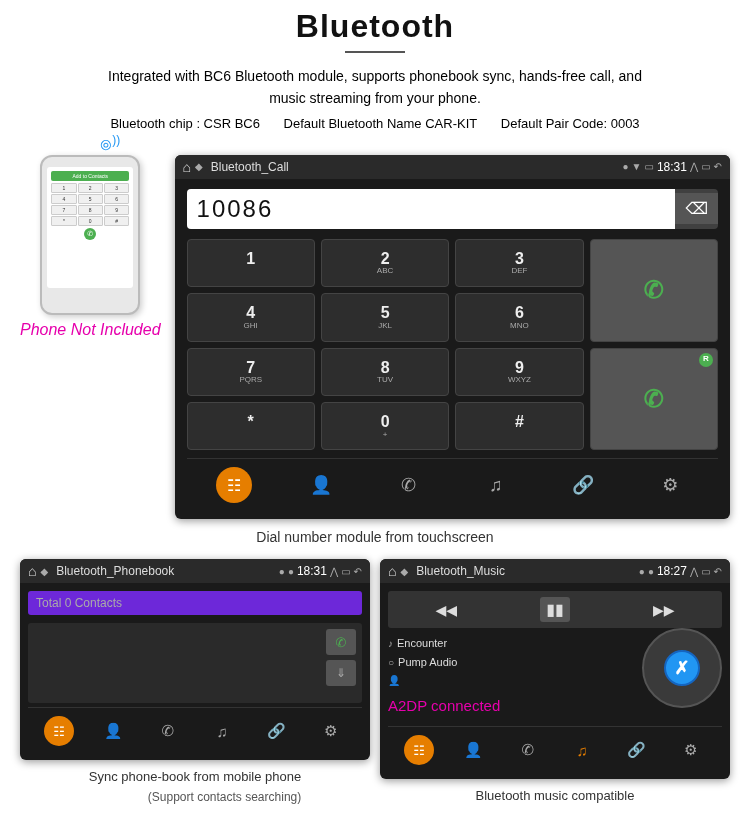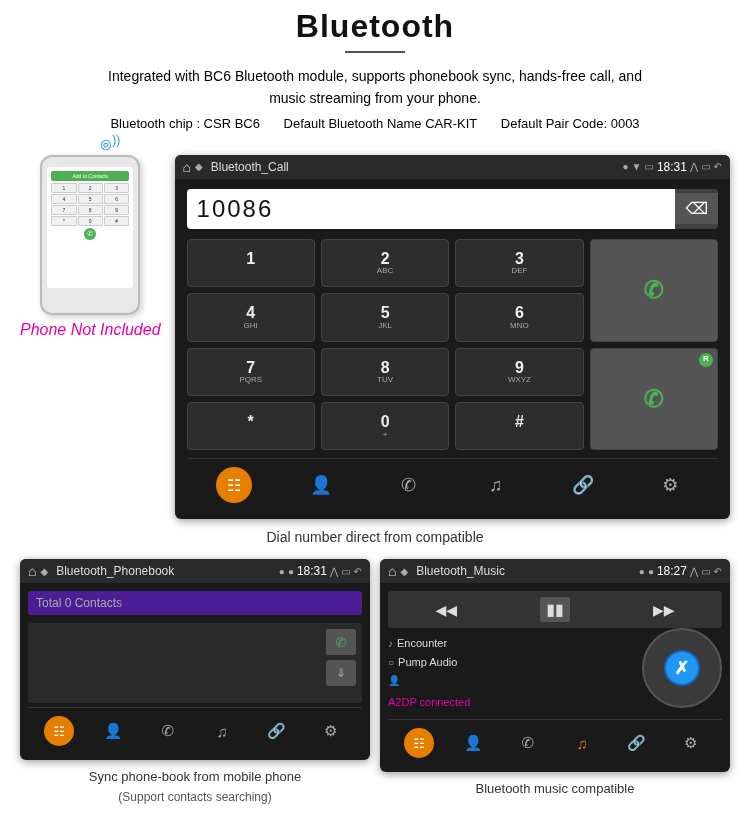--- a/index.html
+++ b/index.html
@@ -287,21 +287,21 @@
       background: #1a1a1a;
       border-radius: 6px;
       overflow: hidden;
       box-shadow: 0 2px 8px rgba(0,0,0,0.4);
       min-height: 195px;
     }
     .phonebook-content {
       padding: 8px;
     }
     .phonebook-search {
-      background: #4c1d95;
+      background: #6d28d9;
       border-radius: 3px;
       padding: 5px 8px;
       color: #aaa;
       font-size: 12px;
       margin-bottom: 8px;
     }
     .phonebook-area {
       background: #2a2a2a;
       border-radius: 3px;
       min-height: 80px;
@@ -383,27 +383,27 @@
       width: 36px; height: 36px;
       background: #2196F3;
       border-radius: 50%;
       display: flex; align-items: center; justify-content: center;
       color: white;
       font-size: 18px;
       font-weight: bold;
       border: 2px solid #1565C0;
     }
     .music-connected {
-      font-size: 11px;
+      font-size: 15px;
       color: #e600ac;
       margin-top: 4px;
     }
 
     .bottom-caption {
-      text-align: center;
+      text-align: right;
       font-size: 13px;
       color: #333;
       margin-top: 7px;
       line-height: 1.5;
     }
     .bottom-caption-sub {
       color: #555;
       font-size: 12px;
     }
 
@@ -517,21 +517,21 @@
         <div class="dial-bottom-icon">👤</div>
         <div class="dial-bottom-icon">✆</div>
         <div class="dial-bottom-icon">♫</div>
         <div class="dial-bottom-icon">🔗</div>
         <div class="dial-bottom-icon">⚙</div>
       </div>
     </div>
   </div>
 </div>
 
-<div class="dial-caption">Dial number direct from compatible</div>
+<div class="dial-caption">Dial number module from touchscreen</div>
 
 <div class="bottom-row">
 
   <div class="bottom-item">
     <div class="android-screen-sm">
       <div class="android-statusbar">
         <span class="statusbar-home">⌂</span>
         <span style="font-size:10px;color:#aaa;">◆</span>
         <span class="statusbar-title">Bluetooth_Phonebook</span>
         <div class="statusbar-icons">

